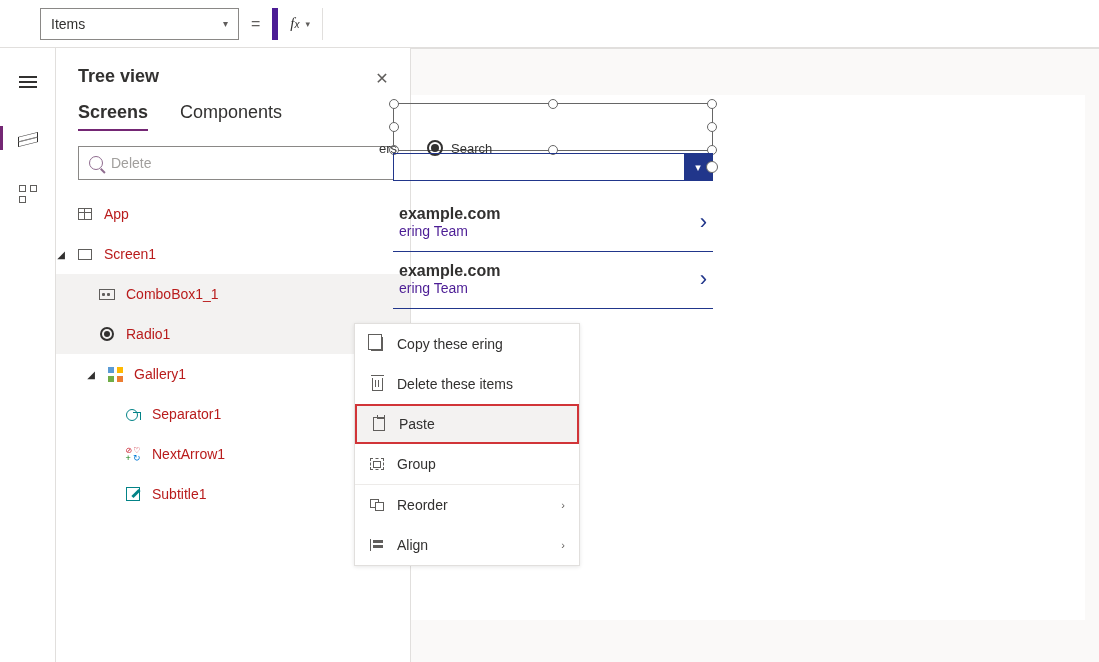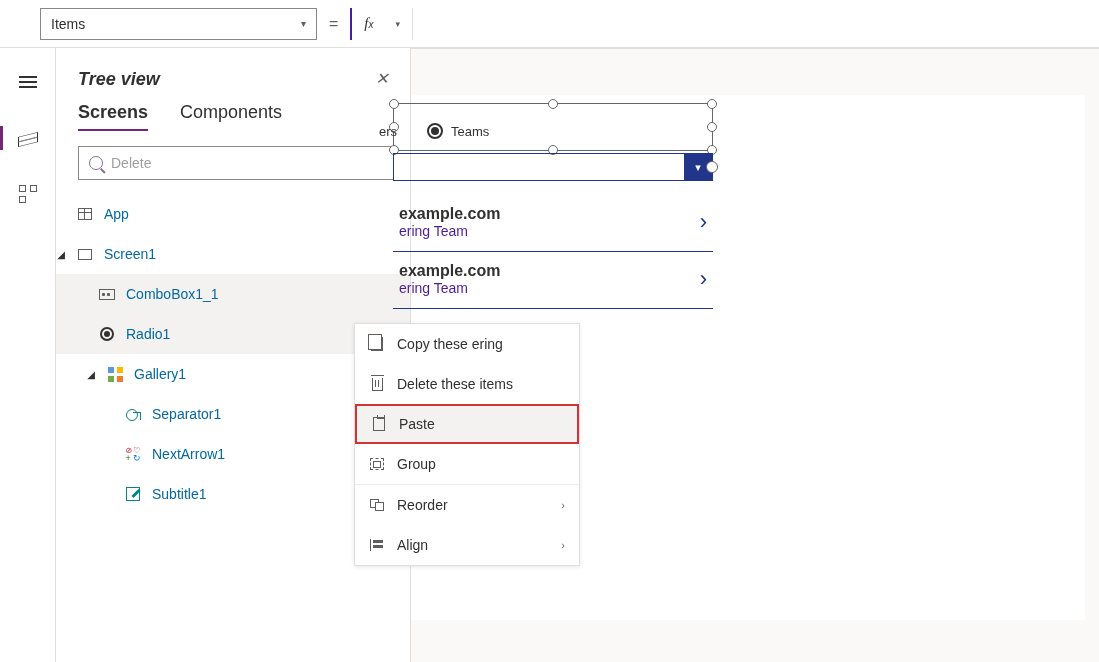--- a/index.html
+++ b/index.html
@@ -5,29 +5,29 @@
   * { box-sizing: border-box; margin: 0; padding: 0; font-family: "Segoe UI", sans-serif; }
   body { background: #fff; width: 1099px; height: 662px; overflow: hidden; position: relative; color: #323130; }
 
   
   .formula-row {
     position: absolute; top: 0; left: 0; right: 0; height: 48px;
     border-bottom: 1px solid #e1dfdd; display: flex; align-items: center;
     padding-left: 40px; background: #fff;
   }
   .prop-select {
-    width: 277px; height: 32px; border: 1px solid #8a8886;
+    width: 199px; height: 32px; border: 1px solid #8a8886;
     display: flex; align-items: center; justify-content: space-between;
     padding: 0 10px; font-size: 14px; color: #323130; background: #fff;
   }
   .prop-select .chev { color: #605e5c; font-size: 10px; }
   .eq { margin: 0 12px; font-size: 16px; color: #605e5c; }
   .fx-box {
-    height: 32px; border-left: 2px solid #4c1d95; border-right: 1px solid #e1dfdd;
-    display: flex; align-items: center; padding: 0 12px; gap: 22px;
+    height: 32px; border-left: 6px solid #4c1d95; border-right: 1px solid #e1dfdd;
+    display: flex; align-items: center; padding: 0 12px; gap: 6px;
   }
   .fx { font-style: italic; font-size: 15px; font-family: Georgia, serif; color: #323130; }
   .fx-chev { font-size: 9px; color: #605e5c; }
   .formula-input { flex: 1; height: 32px; }
 
   
   .rail {
     position: absolute; top: 48px; left: 0; width: 56px; bottom: 0;
     border-right: 1px solid #e1dfdd; background: #fff;
     display: flex; flex-direction: column; align-items: center; padding-top: 18px; gap: 24px;
@@ -45,35 +45,35 @@
   .apps-ico span{position:absolute;width:7px;height:7px;border:1.5px solid #605e5c;}
   .apps-ico span:nth-child(1){top:0;left:0;}
   .apps-ico span:nth-child(2){top:0;right:0;}
   .apps-ico span:nth-child(3){bottom:0;left:0;}
 
   
   .tree-panel{
     position:absolute; top:48px; left:56px; width:355px; bottom:0;
     border-right:1px solid #e1dfdd; background:#fff; padding:18px 16px 0 22px;
   }
-  .tree-head{display:flex;align-items:flex-end;justify-content:space-between;font-style:italic;}
+  .tree-head{display:flex;align-items:flex-start;justify-content:space-between;}
   .tree-title{font-size:18px;font-weight:600;color:#323130;}
   .close-x{font-size:16px;color:#605e5c;width:24px;height:24px;display:flex;align-items:center;justify-content:center;}
   .tree-tabs{display:flex;gap:32px;margin-top:12px;font-size:18px;border-bottom:1px solid transparent;}
   .tree-tab{padding-bottom:6px;color:#323130;cursor:pointer;}
   .tree-tab.active{font-weight:600;border-bottom:2px solid #742774;}
   .search-box{margin-top:14px;height:34px;border:1px solid #8a8886;display:flex;align-items:center;padding:0 10px;gap:8px;color:#a19f9d;font-size:14px;}
   .search-ico{width:14px;height:14px;border:1.5px solid #8f6c8f;border-radius:50%;position:relative;}
   .search-ico::after{content:"";position:absolute;width:6px;height:1.5px;background:#8f6c8f;transform:rotate(45deg);bottom:-2px;right:-4px;}
 
   .tree-list{margin-top:14px;font-size:14px;}
   .tree-row{height:40px;display:flex;align-items:center;gap:10px;padding-left:0;margin-left:-22px;margin-right:-16px;padding-right:10px;}
   .tree-row .indent{flex-shrink:0;}
   .tree-row.sel{background:#f3f2f1;}
-  .tree-row .lbl{color:#0369a1;}
+  .tree-row .lbl{color:#b91c1c;}
   .caret{width:10px;font-size:10px;color:#323130;display:inline-block;text-align:center;}
   .tree-ico{width:18px;height:14px;display:inline-flex;align-items:center;justify-content:center;flex-shrink:0;}
 
   
   .ico-app{width:14px;height:12px;border:1.3px solid #605e5c;position:relative;}
   .ico-app::before{content:"";position:absolute;top:3px;left:0;right:0;height:1.3px;background:#605e5c;}
   .ico-app::after{content:"";position:absolute;top:0;bottom:0;left:5px;width:1.3px;background:#605e5c;}
   .ico-screen{width:14px;height:11px;border:1.3px solid #605e5c;}
   .ico-combo{width:16px;height:11px;border:1.3px solid #605e5c;position:relative;}
   .ico-combo::before{content:"";position:absolute;top:3px;left:2px;width:3px;height:3px;border-radius:1px;background:#605e5c;box-shadow:5px 0 #605e5c;}
@@ -97,21 +97,21 @@
   .ico-edit::after{content:"";position:absolute;width:10px;height:3px;background:#038387;transform:rotate(-45deg);top:4px;left:4px;}
 
   
   .canvas-shell{
     position:absolute; top:48px; left:411px; right:0; bottom:0;
     background:#faf9f8; border-top:1px solid #e1dfdd;
   }
   .canvas{
     position:absolute; top:46px; left:0; right:14px; height:525px; background:#fff;
   }
-  .radio-grp{position:absolute;top:28px;left:-6px;display:flex;gap:30px;align-items:center;font-size:13px;color:#333;}
+  .radio-grp{position:absolute;top:45px;left:-6px;display:flex;gap:30px;align-items:center;font-size:13px;color:#333;}
   .radio-grp label{display:flex;align-items:center;gap:8px;}
   .rdot{width:16px;height:16px;border:2px solid #323130;border-radius:50%;display:flex;align-items:center;justify-content:center;}
   .rdot.on::after{content:"";width:8px;height:8px;background:#323130;border-radius:50%;}
 
   
   .selbox{position:absolute;top:8px;left:-18px;width:320px;height:48px;border:1px solid #666;}
   .handle{position:absolute;width:10px;height:10px;background:#fff;border:1px solid #666;border-radius:50%;}
   .handle.tl{top:-5px;left:-5px;} .handle.tm{top:-5px;left:calc(50% - 5px);} .handle.tr{top:-5px;right:-5px;}
   .handle.ml{top:calc(50% - 5px);left:-5px;} .handle.mr{top:calc(50% - 5px);right:-5px;}
   .handle.bl{bottom:-5px;left:-5px;} .handle.bm{bottom:-5px;left:calc(50% - 5px);} .handle.br{bottom:-5px;right:-5px;}
@@ -293,21 +293,21 @@
       <span class="handle bm"></span>
       <span class="handle br"></span>
     </div>
 
     <div class="radio-grp">
       <label style="margin-left:-26px;">
         <span>ers</span>
       </label>
       <label>
         <span class="rdot on"></span>
-        <span>Teams</span>
+        <span>Search</span>
       </label>
     </div>
 
     <div class="combo-sel">
       <span class="chevbox">
           <span>▾</span>
         </span>
       <span class="hmr"></span>
     </div>
 

